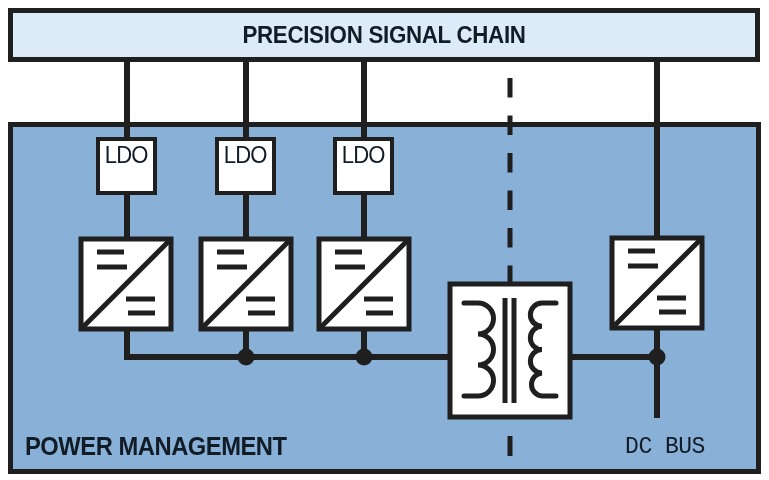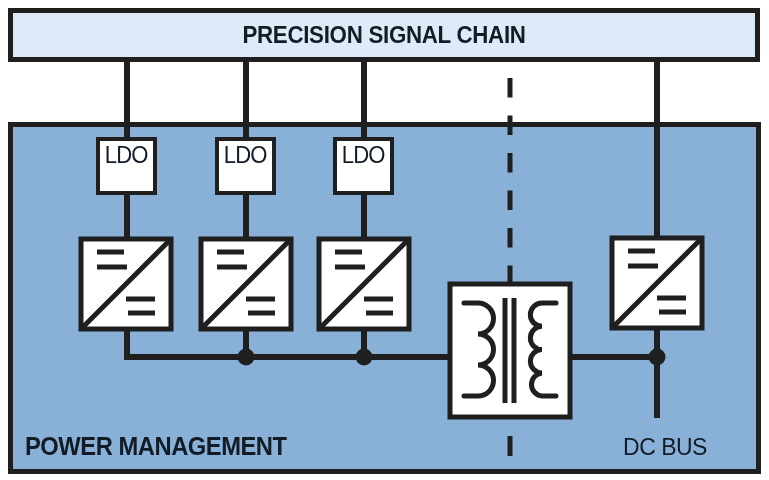--- a/index.html
+++ b/index.html
@@ -50,21 +50,21 @@
 
   .pm-label{
     position:absolute;left:25px;top:432px;z-index:2;
     font-size:25px;font-weight:bold;color:var(--text);
     letter-spacing:-0.5px;transform:scaleX(0.95);transform-origin:left center;
     white-space:nowrap;
   }
   .dcbus-label{
     position:absolute;left:613px;top:434px;width:104px;z-index:2;
     font-size:23px;font-weight:normal;color:var(--text);
-    letter-spacing:-0.5px;text-align:center;white-space:nowrap;
+    letter-spacing:-0.5px;text-align:center;white-space:nowrap;font-family:Liberation Mono, monospace;
   }
 </style>
 </head>
 <body>
 
 <div class="stage">
 
   <div class="pm-panel"></div>
 
   <svg class="diagram-svg" viewBox="0 0 769 480">

